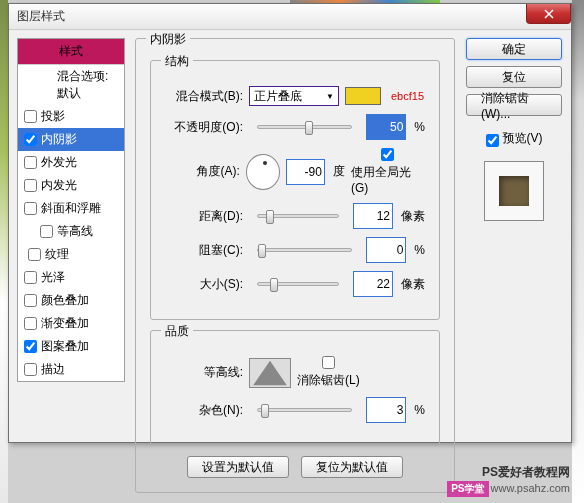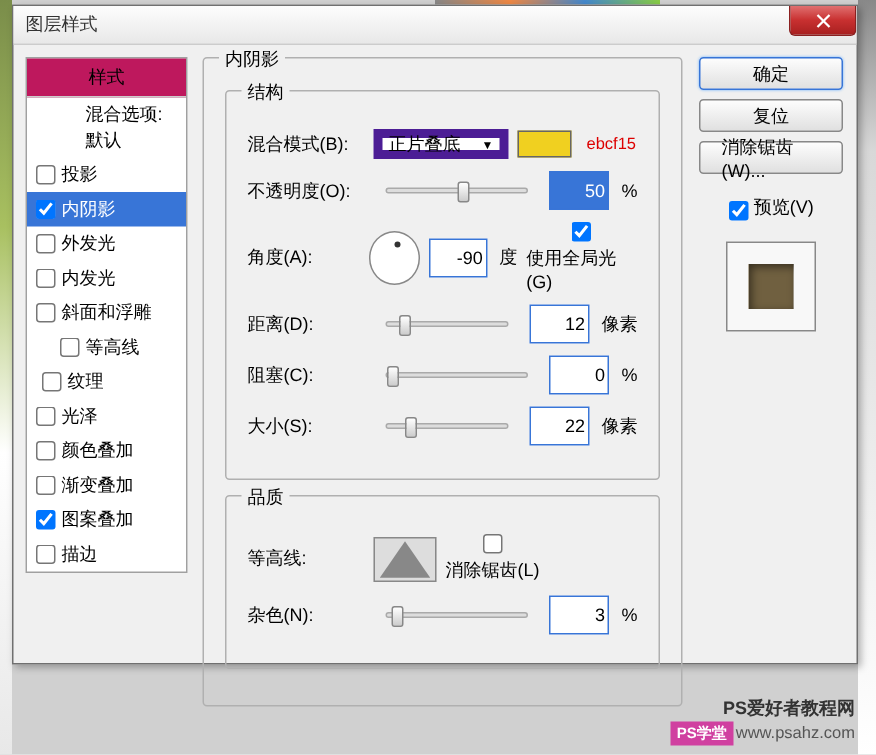--- a/index.html
+++ b/index.html
@@ -16,22 +16,22 @@
 .styles-box { border: 1px solid #a0a0a0; background: #fff; }
 .styles-header { padding: 4px 8px; border-bottom: 1px solid #ccc; text-align: center; background: #be185d; }
 .style-item { padding: 3px 6px; display: flex; align-items: center; gap: 4px; cursor: pointer; }
 .style-item.selected { background: #3875d7; color: #fff; }
 .style-item input[type="checkbox"] { width: 13px; height: 13px; }
 .style-item.no-cb { padding-left: 8px; margin-left: 31px; }
 .center-panel { flex: 1; }
 .fieldset { border: 1px solid #b0b0b0; padding: 10px 14px 14px; margin-bottom: 10px; border-radius: 3px; }
 .fieldset-title { position: relative; top: -18px; left: -4px; background: #f0f0f0; padding: 0 4px; display: inline-block; margin-bottom: -12px; }
 .row { display: flex; align-items: center; margin-bottom: 8px; gap: 6px; }
-.row-label { width: 78px; }
-.dropdown { height: 20px; border: 6px solid #4c1d95; background: #fff; padding: 0 18px 0 4px; min-width: 90px; position: relative; display: inline-flex; align-items: center; }
+.row-label { width: 78px; text-align: right; }
+.dropdown { height: 20px; border: 1px solid #4c1d95; background: #fff; padding: 0 18px 0 4px; min-width: 90px; position: relative; display: inline-flex; align-items: center; }
 .dropdown::after { content: '▼'; position: absolute; right: 4px; font-size: 8px; }
 .color-swatch { width: 36px; height: 18px; border: 1px solid #666; background: #f0d020; }
 .color-code { color: #d00; font-size: 11px; margin-left: 4px; }
 .slider-track { flex: 1; height: 4px; background: #ddd; border: 1px solid #aaa; border-radius: 2px; position: relative; margin: 0 8px; max-width: 110px; }
 .slider-thumb { position: absolute; top: -5px; width: 8px; height: 14px; background: linear-gradient(180deg, #fff, #ccc); border: 1px solid #888; border-radius: 2px; }
 .num-input { width: 40px; height: 20px; border: 1px solid #3875d7; background: #fff; text-align: center; padding: 12px 2px; display: inline-flex; align-items: center; justify-content: flex-end; }
 .num-input.sel { background: #3875d7; color: #fff; }
 .unit { margin-left: 2px; }
 .angle-dial { width: 36px; height: 36px; border: 1px solid #888; border-radius: 50%; background: #fff; position: relative; }
 .angle-dial::after { content: ''; position: absolute; width: 4px; height: 4px; background: #333; border-radius: 50%; top: 6px; left: 16px; }
@@ -208,20 +208,24 @@
           <div class="row">
             <span class="row-label">杂色(N):</span>
             <div class="slider-track">
                 <div class="slider-thumb" style="left:3%"></div>
               </div>
             <div class="num-input">3</div>
             <span class="unit">%</span>
           </div>
         </div>
 
+        <div class="btn-row">
+          <div class="win-btn">设置为默认值</div>
+          <div class="win-btn">复位为默认值</div>
+        </div>
       </div>
     </div>
 
     <div class="right-panel">
       <div class="win-btn primary">确定</div>
       <div class="win-btn">复位</div>
       <div class="win-btn">消除锯齿(W)...</div>
       <div class="preview-check">
         <input type="checkbox" checked="" style="">
         <span>预览(V)</span>

